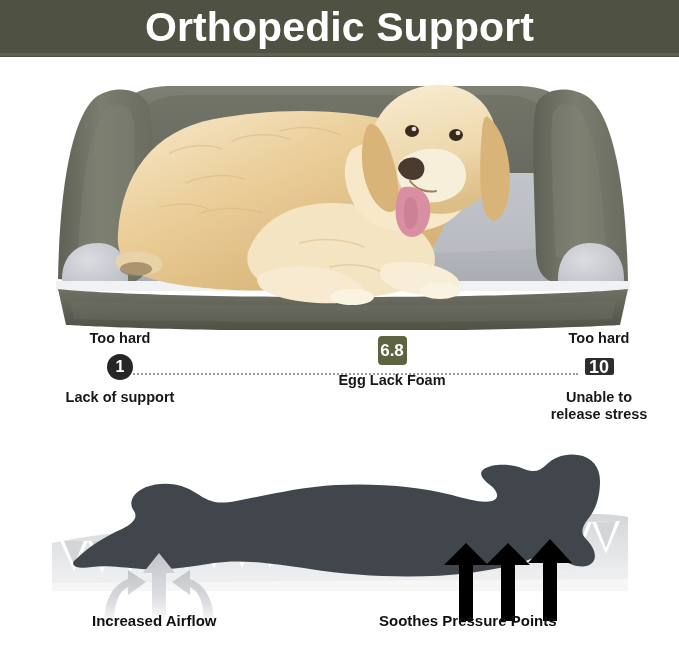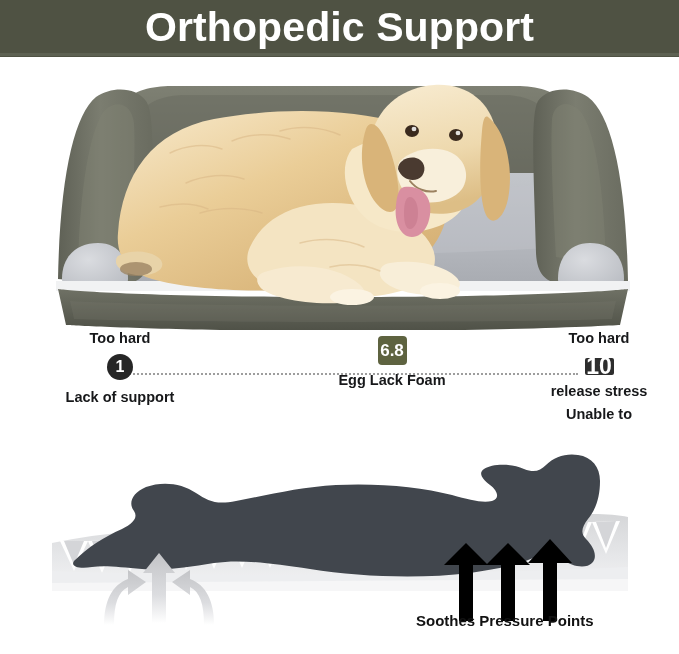--- a/index.html
+++ b/index.html
@@ -65,41 +65,41 @@
   .badge-circle{
     width:26px;height:26px;border-radius:50%;
     background:#262626;font-size:16px;
   }
   .badge-square-olive{
     width:29px;height:29px;border-radius:4px;
     background:#5e6340;font-size:17px;
   }
   .badge-square-dark{
     width:29px;height:17px;border-radius:2px;
-    background:#2d2d2d;font-size:23px;
+    background:#2d2d2d;font-size:18px;
   }
   .pt-soft{left:40px;width:160px;}
   .pt-mod{left:297px;width:190px;}
   .pt-hard{left:524px;width:150px;}
 
   
   .diagram{
     position:absolute;left:0;top:425px;width:679px;height:229px;
   }
   .diagram svg{display:block;}
   .diagram-labels{
     position:absolute;left:0;top:188px;width:679px;height:40px;
   }
   .dlabel{
     position:absolute;
     font-size:15px;font-weight:bold;color:#121212;
     white-space:nowrap;line-height:1.1;
   }
   .dlabel-air{left:92px;top:0;}
-  .dlabel-press{left:416px;top:0;}
+  .dlabel-press{left:379px;top:0;}
 </style>
 </head>
 <body>
 
 <div class="page">
 
   <div class="header">
     <div class="header-title">Orthopedic Support</div>
     <div class="header-underline"></div>
   </div>
@@ -262,22 +262,22 @@
         <div class="badge badge-square-olive">6.8</div>
       </div>
       <div class="scale-bot">Egg Lack Foam</div>
     </div>
 
     <div class="scale-pt pt-hard">
       <div class="scale-top">Too hard</div>
       <div class="badge-wrap">
         <div class="badge badge-square-dark">10</div>
       </div>
+      <div class="scale-bot">Unable to</div>
       <div class="scale-bot" style="margin-top:0;">release stress</div>
-      <div class="scale-bot">Unable to</div>
     </div>
   </div>
 
   <div class="diagram">
     <svg width="679" height="229" viewBox="0 0 679 229">
       <defs>
         <linearGradient id="foamBody" x1="0" y1="0" x2="0" y2="1">
           <stop offset="0%" stop-color="#d5d6d8"></stop>
           <stop offset="55%" stop-color="#e6e7e9"></stop>
           <stop offset="100%" stop-color="#f4f4f5"></stop>
@@ -396,17 +396,18 @@
       </g>
 
       <g fill="#000000">
         <path d="M459,196 L459,140 L444,140 L466,118 L488,140 L473,140 L473,196 Z"></path>
         <path d="M501,196 L501,140 L486,140 L508,118 L530,140 L515,140 L515,196 Z"></path>
         <path d="M543,196 L543,138 L528,138 L550,114 L572,138 L557,138 L557,196 Z"></path>
       </g>
     </svg>
 
     <div class="diagram-labels">
+      <div class="dlabel dlabel-air">Increased Airflow</div>
       <div class="dlabel dlabel-press">Soothes Pressure Points</div>
     </div>
   </div>
 
 </div>
 
 </body></html>

